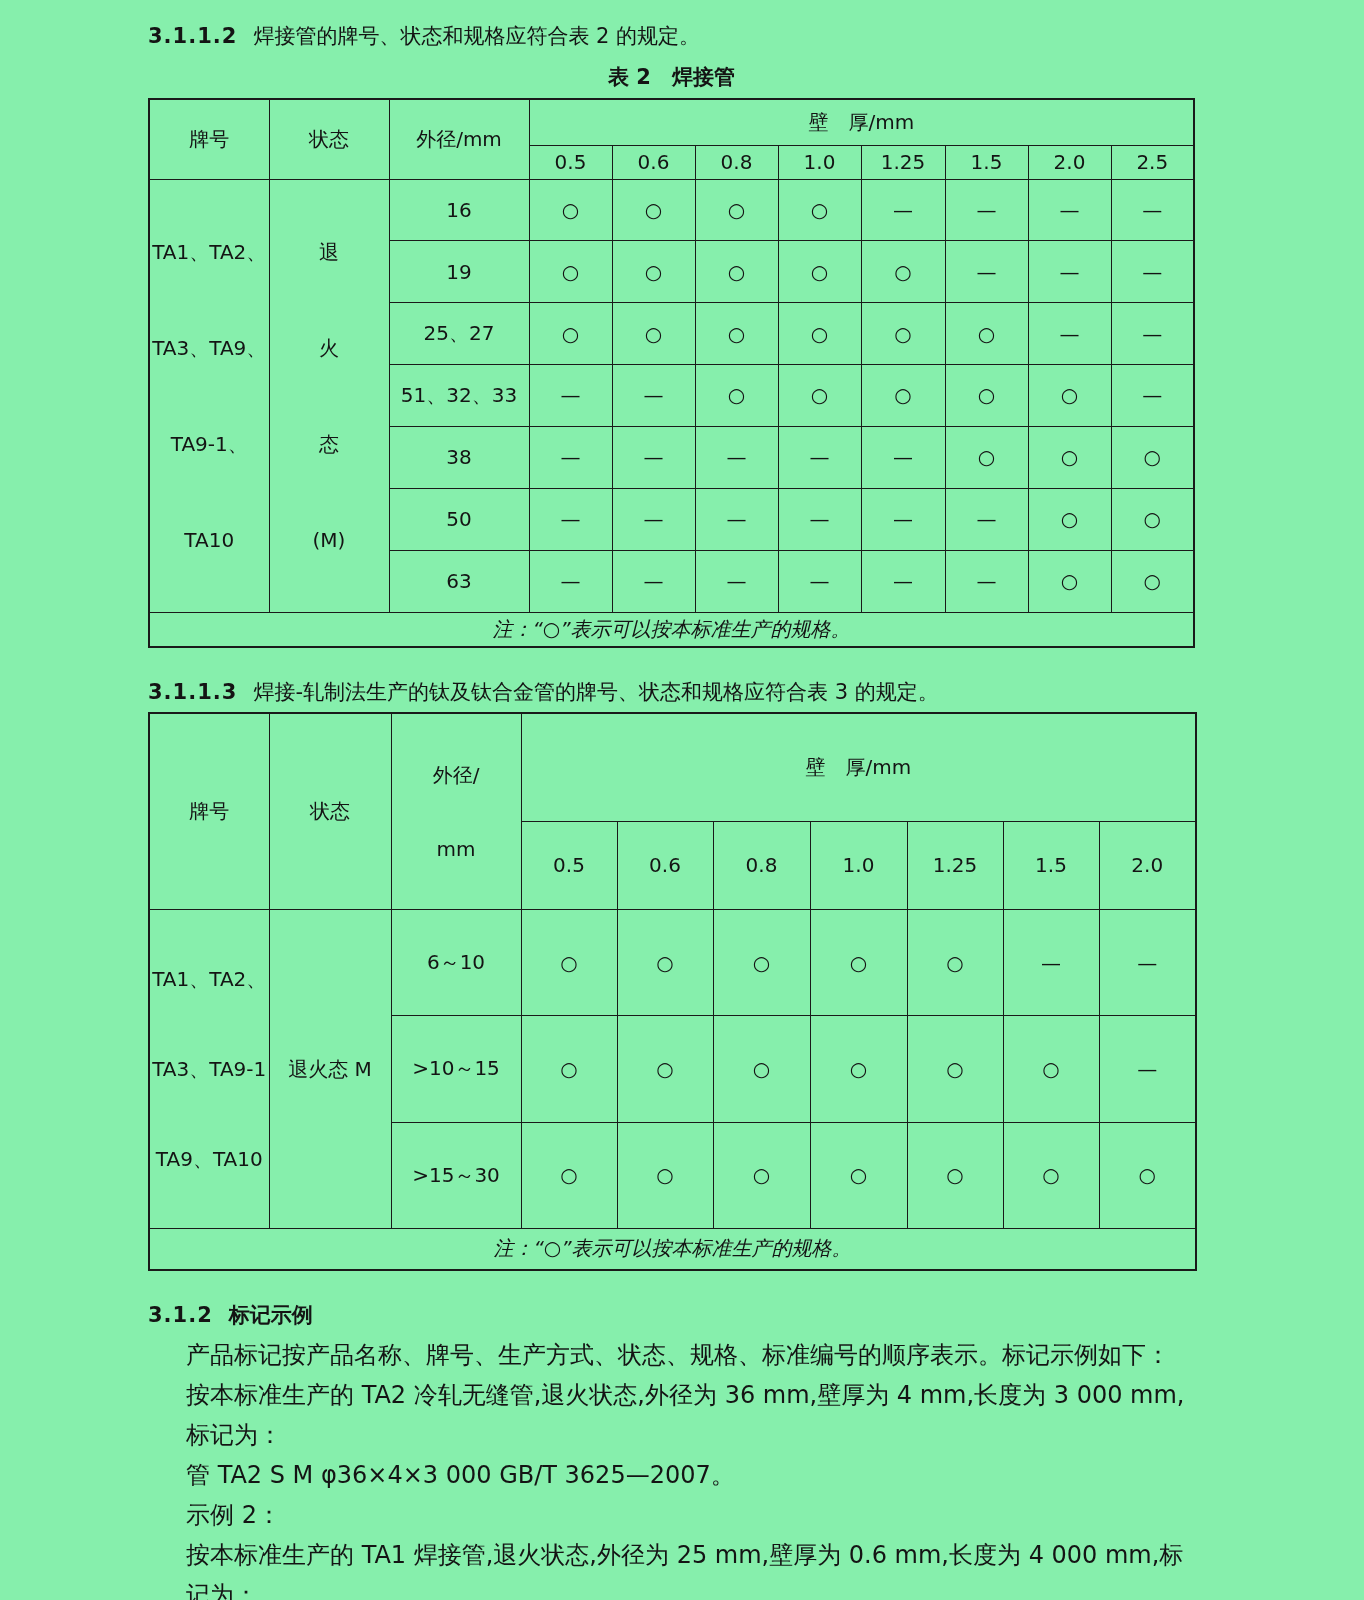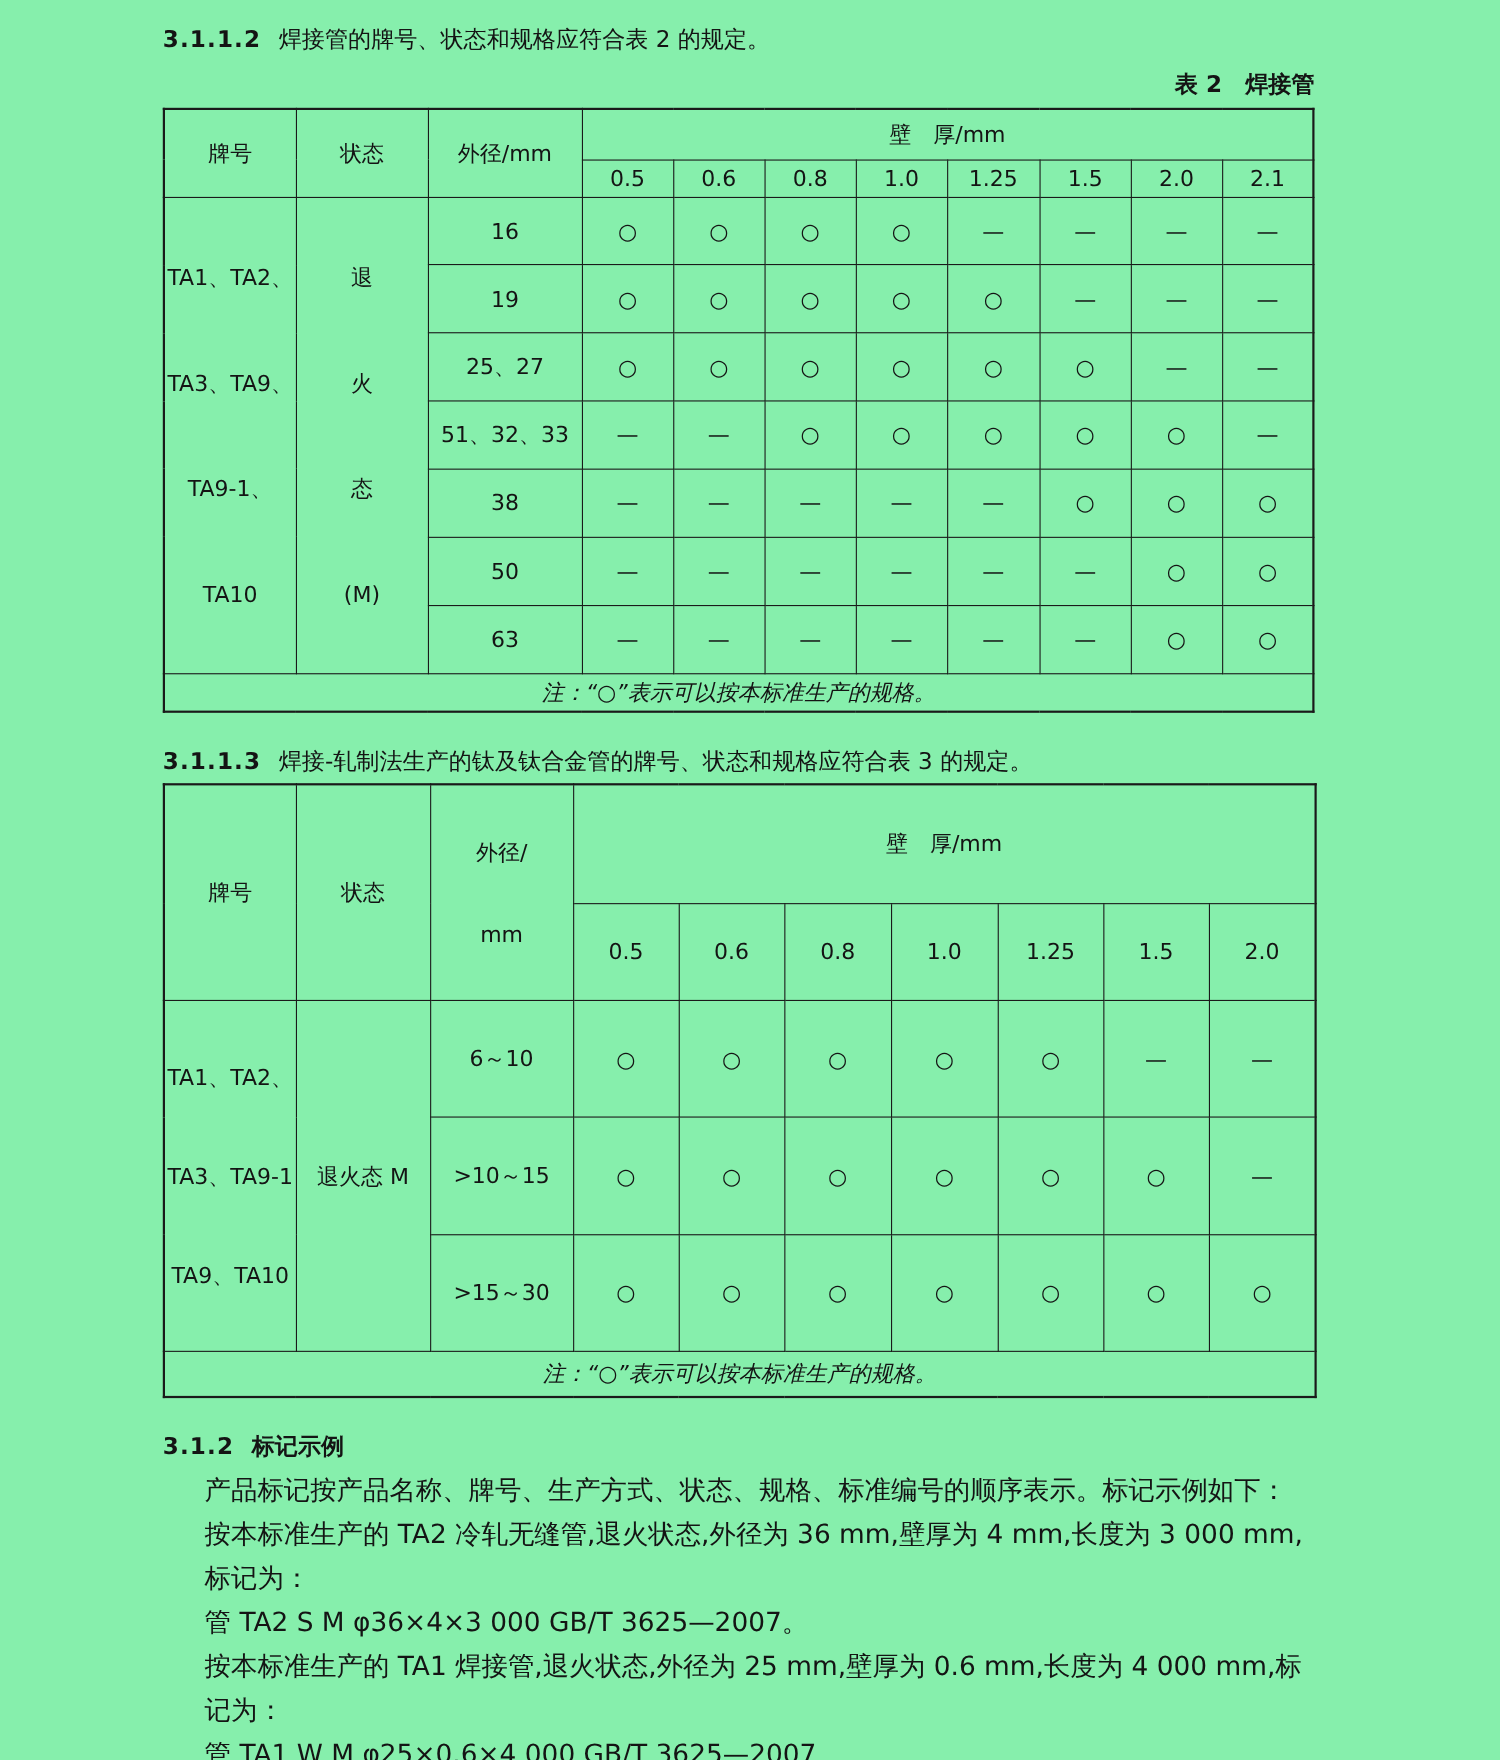--- a/index.html
+++ b/index.html
@@ -11,21 +11,21 @@
     font-family:"DejaVu Sans","Liberation Sans",sans-serif;
     padding:16px 169px 0 148px;
     position:relative;
     overflow:hidden;
   }
   
   .clause { font-size:21px; line-height:40px; white-space:pre-wrap; }
   .clause .num { font-weight:700; margin-right:16px; letter-spacing:1px; }
   .clause .ttl { font-weight:700; }
   .bodyline { font-size:24px; line-height:40px; padding-left:38px; white-space:pre-wrap; }
-  .tcaption { text-align:right; font-weight:700; font-size:21px; line-height:42px; white-space:pre-wrap; }
+  .tcaption { text-align:center; font-weight:700; font-size:21px; line-height:42px; white-space:pre-wrap; }
   
   table.tbl {
     width:100%; border-collapse:collapse; table-layout:fixed;
     border:2.5px solid #1a1a1a;
   }
   table.tbl th, table.tbl td {
     border:1.5px solid #1a1a1a;
     text-align:center; vertical-align:middle;
     font-size:20px; font-weight:400; padding:0;
     white-space:pre-wrap;
@@ -76,21 +76,21 @@
         <th colspan="8">壁　厚/mm</th>
       </tr>
       <tr>
         <th>0.5</th>
         <th>0.6</th>
         <th>0.8</th>
         <th>1.0</th>
         <th>1.25</th>
         <th>1.5</th>
         <th>2.0</th>
-        <th>2.1</th>
+        <th>2.5</th>
       </tr>
     </thead>
     <tbody>
       <tr>
         <td rowspan="7" class="grade-cell">
           <div>TA1、TA2、</div>
           <div>TA3、TA9、</div>
           <div>TA9-1、</div>
           <div>TA10</div>
         </td>
@@ -261,16 +261,17 @@
     </tbody>
   </table>
 
   <p class="clause mt12"><span class="num">3.1.2</span><span class="ttl">标记示例</span></p>
 
   <p class="bodyline">产品标记按产品名称、牌号、生产方式、状态、规格、标准编号的顺序表示。标记示例如下：</p>
 
   <p class="bodyline">按本标准生产的 TA2 冷轧无缝管,退火状态,外径为 36 mm,壁厚为 4 mm,长度为 3 000 mm,标记为：</p>
   <p class="bodyline">管 TA2 S M φ36×4×3 000 GB/T 3625—2007。</p>
 
+  <p class="bodyline">示例 2：</p>
   <p class="bodyline">按本标准生产的 TA1 焊接管,退火状态,外径为 25 mm,壁厚为 0.6 mm,长度为 4 000 mm,标记为：</p>
   <p class="bodyline">管 TA1 W M φ25×0.6×4 000 GB/T 3625—2007。</p>
 
 </div>
 
 </body></html>

